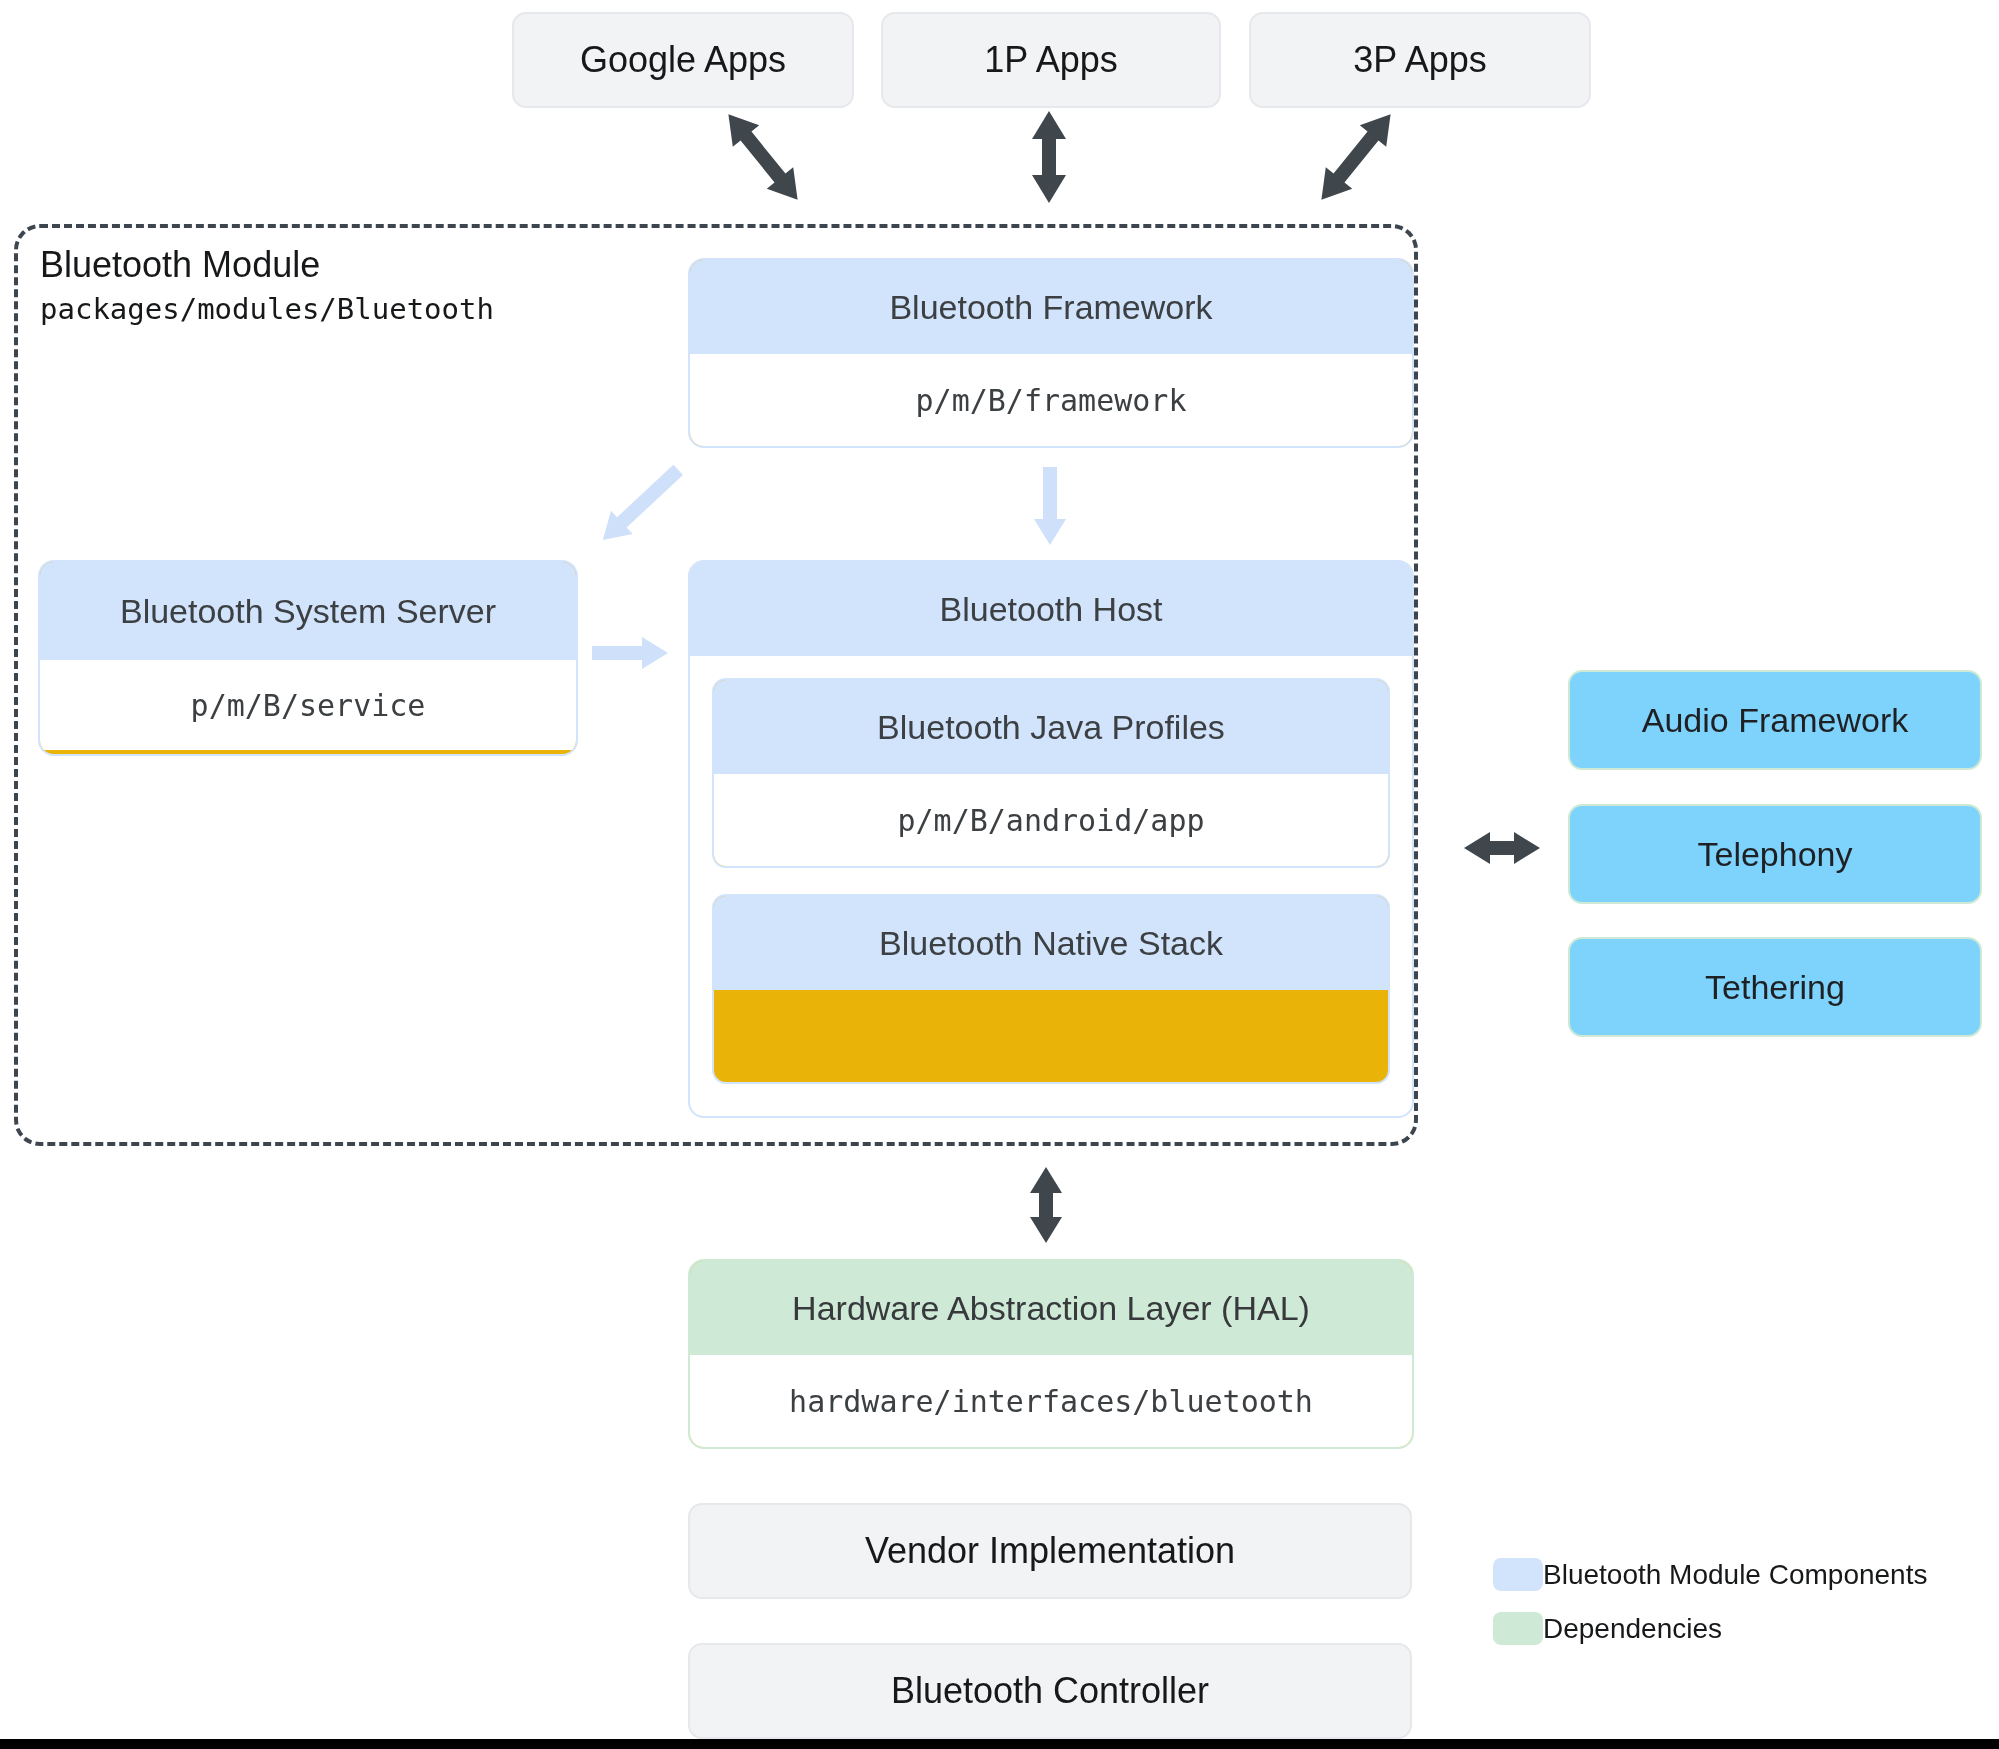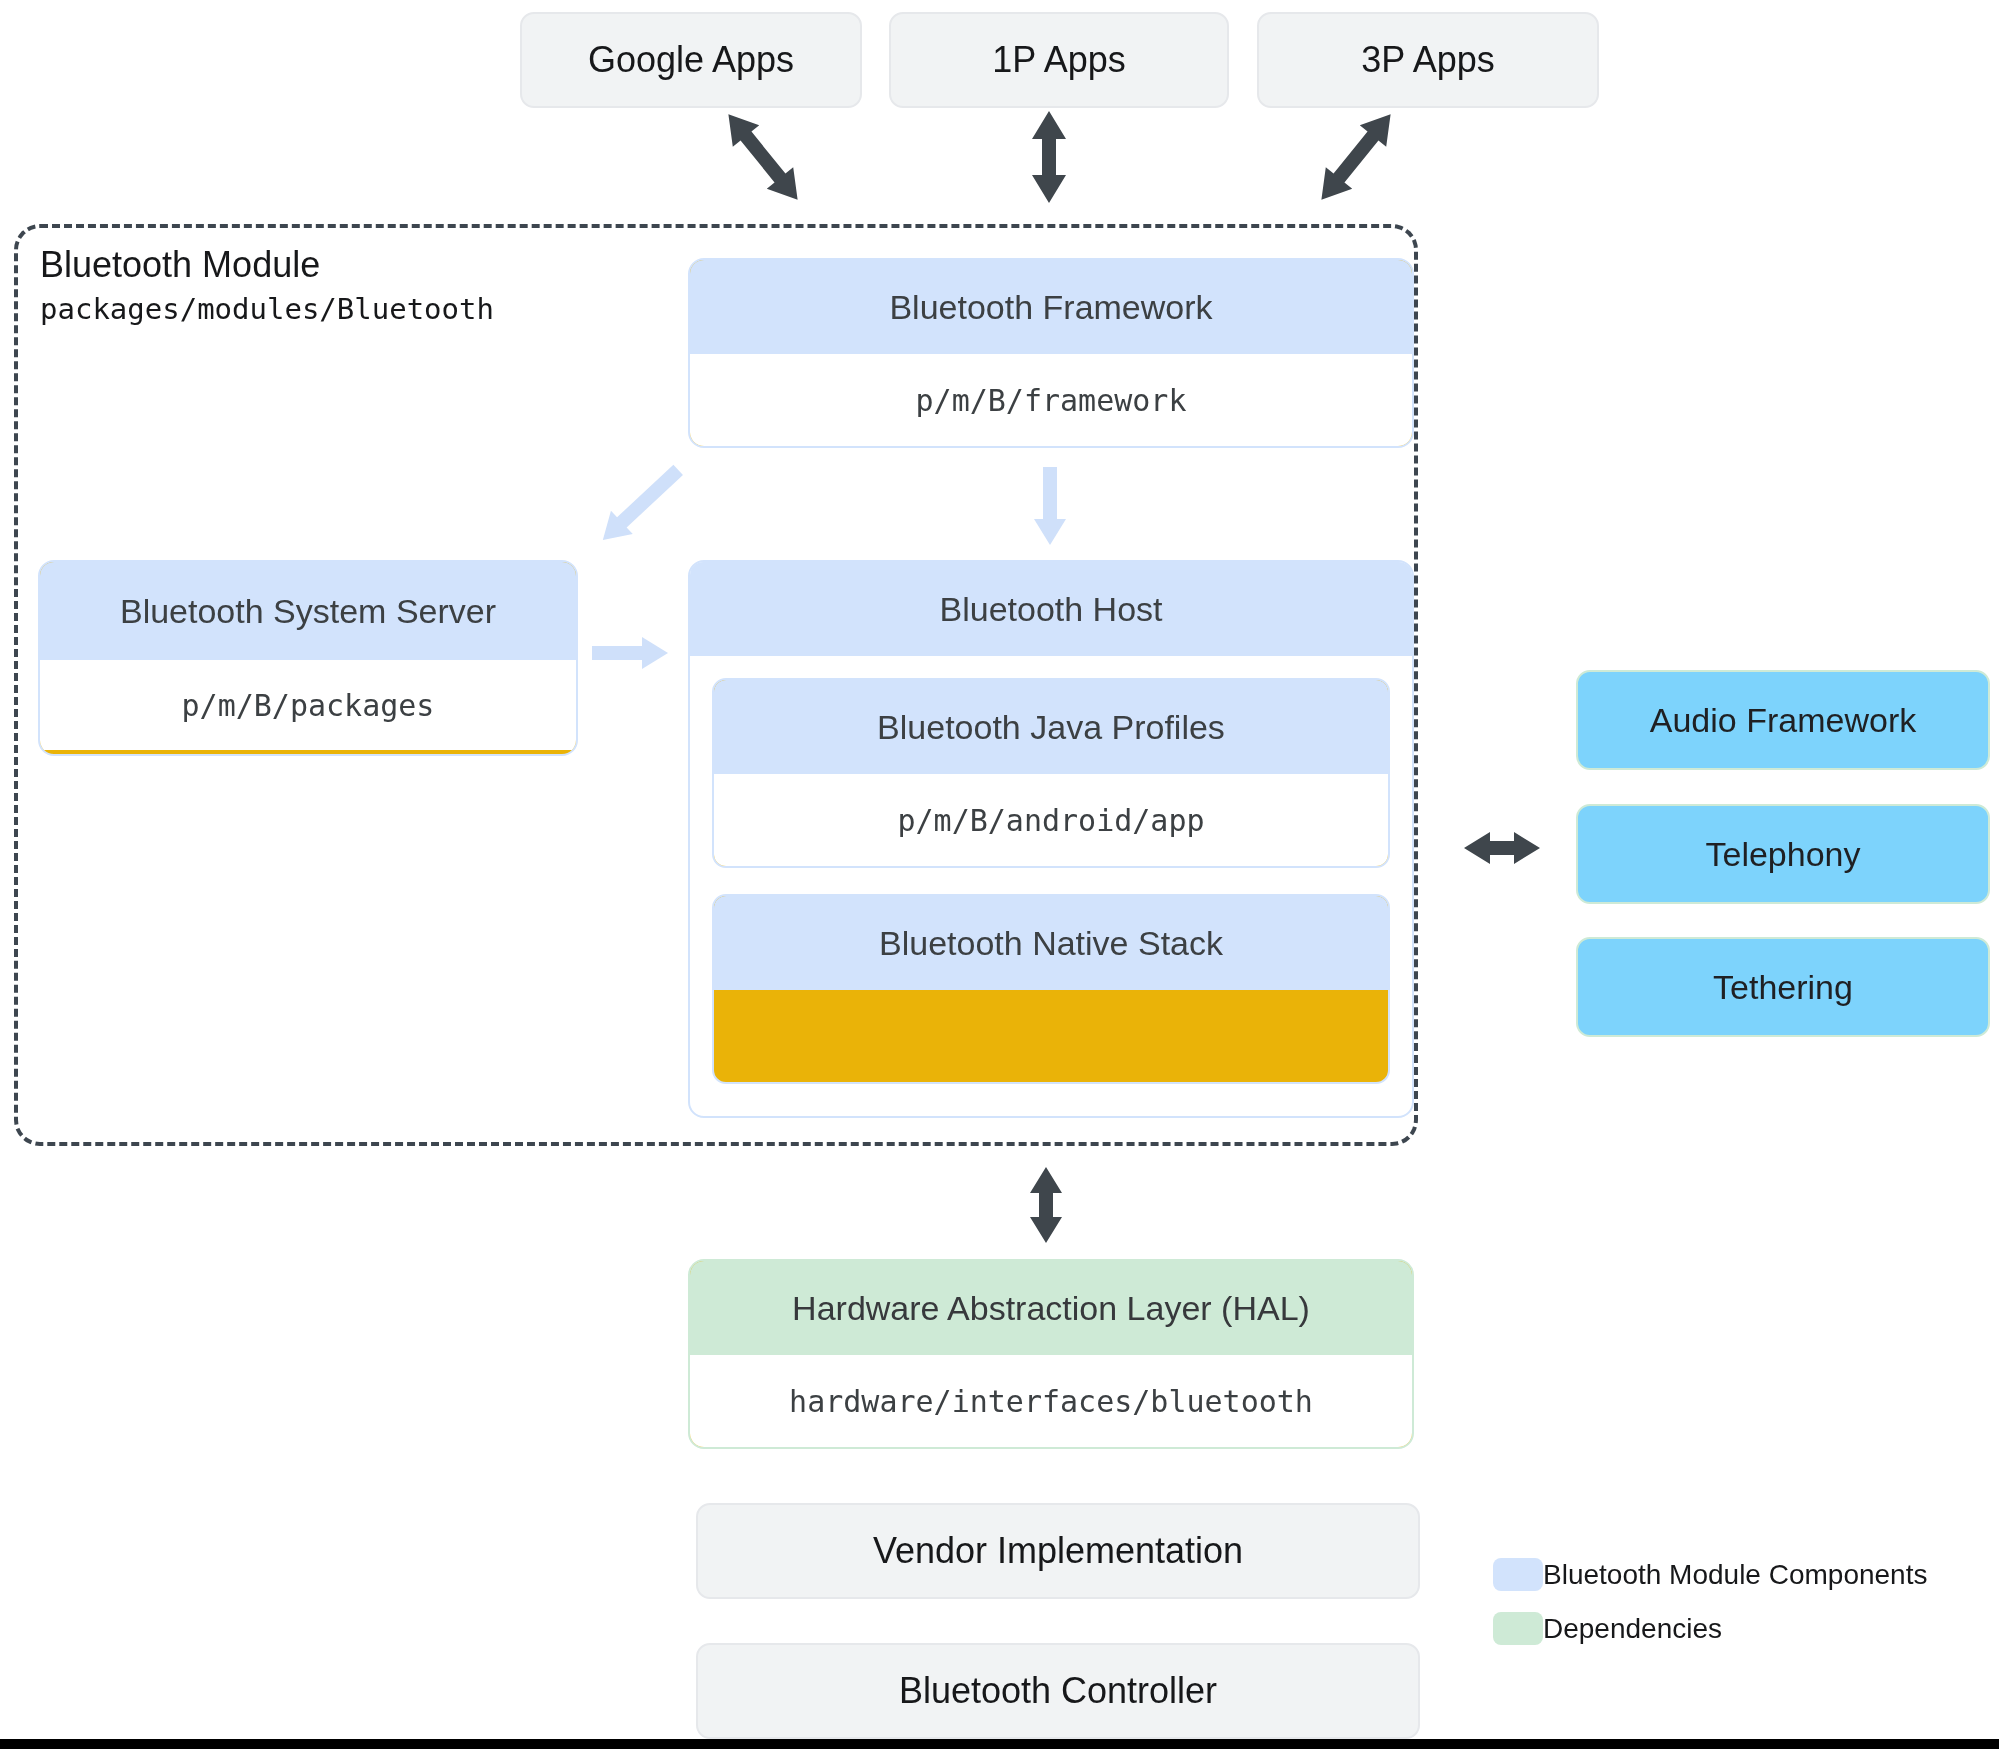--- a/index.html
+++ b/index.html
@@ -3,21 +3,21 @@
 <meta charset="utf-8">
 <style>
   html,body{margin:0;padding:0;background:#ffffff;}
   body{
     width:1999px;height:1749px;position:relative;overflow:hidden;
     font-family:"Liberation Sans","DejaVu Sans",sans-serif;color:#202124;
   }
   
   .plainbox{
     position:absolute;border-radius:14px;display:flex;align-items:center;justify-content:center;
-    font-size:36px;color:#17181a;margin-left:8px;
+    font-size:36px;color:#17181a;
   }
   .graybox{background:#f1f3f4;border:2px solid #e6e8eb;}
   .greenbox{background:#7dd3fc;border:2px solid #ceead6;color:#1f2023;font-size:34px;}
   
   .modbox{position:absolute;border-radius:16px;overflow:hidden;background:#eab308;}
   .modbox.blue{border:2px solid #d2e3fc;}
   .modbox.green{border:2px solid #ceead6;}
   .modbox .hdr{
     display:flex;align-items:center;justify-content:center;
     font-size:34px;color:#3c4043;
@@ -99,21 +99,21 @@
 </svg>
 <svg class="arrow" style="left:592px;top:633px;" width="76" height="40" viewBox="0 -20 76 40">
   <path class="fill-blue" d="M0 -7 L50 -7 L50 -16 L76 0 L50 16 L50 7 L0 7 Z"></path>
 </svg>
 
 <div class="modbox blue" style="left:38px;top:560px;width:536px;height:192px;">
   <div class="hdr" style="height:98px;">
     <span>Bluetooth System Server</span>
   </div>
   <div class="bdy" style="height:90px;">
-    <span>p/m/B/packages</span>
+    <span>p/m/B/service</span>
   </div>
 </div>
 
 <div class="hostbox" style="left:688px;top:560px;width:722px;height:554px;">
   <div class="hdr">
     <span>Bluetooth Host</span>
   </div>
 </div>
 
 <div class="modbox blue" style="left:712px;top:678px;width:674px;height:186px;border-radius:14px;">

